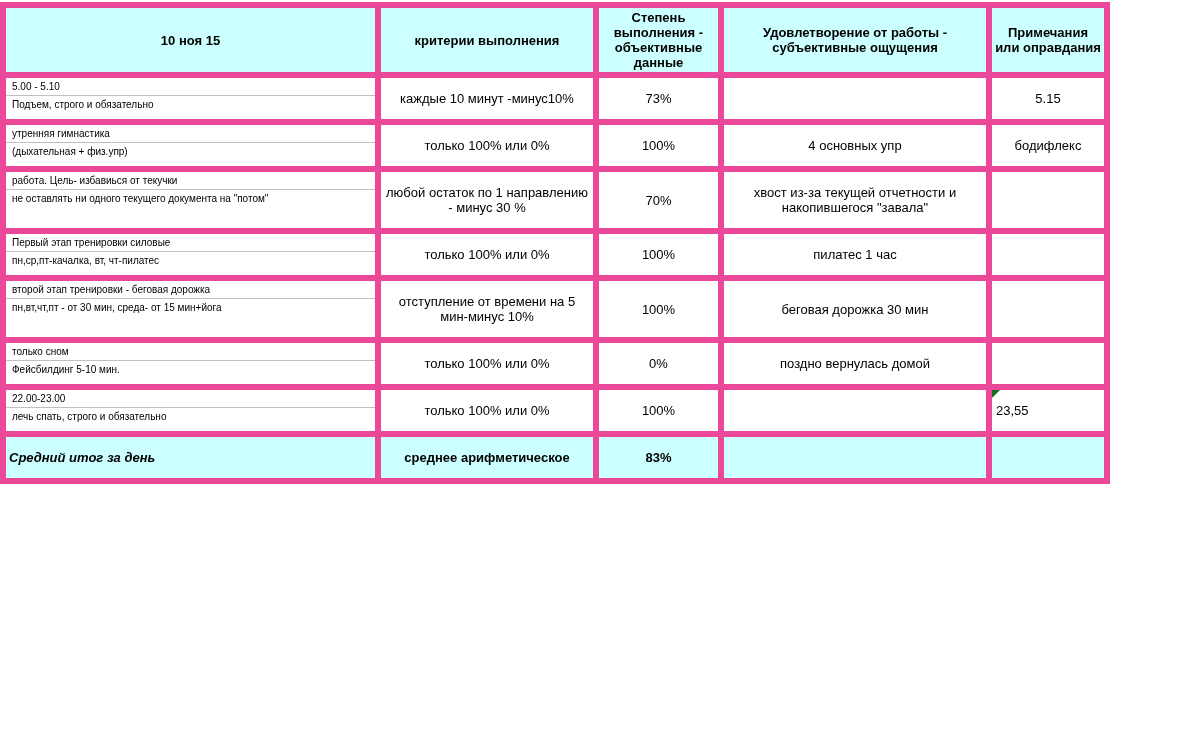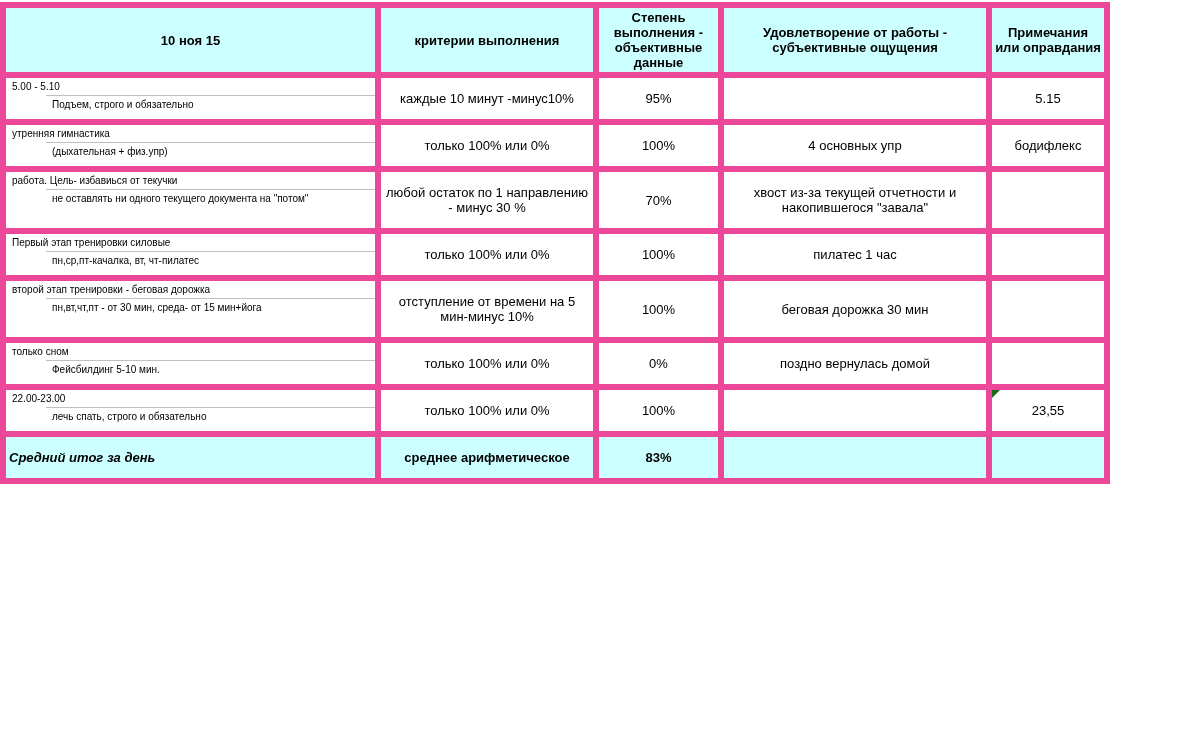--- a/index.html
+++ b/index.html
@@ -29,23 +29,23 @@
   }
   tr.data-row{height:36px;}
   td.task-cell{vertical-align:top;text-align:left;background:#ffffff;}
   .task-line1,.task-line2{
     height:17px;line-height:17px;
     padding-left:6px;
     font-weight:normal;
     font-size:10px;
     white-space:nowrap;
   }
-  .task-line2{border-top:1px solid #c0c0c0;height:18px;line-height:18px;margin-left:40px;}
+  .task-line2{border-top:1px solid #c0c0c0;height:18px;line-height:18px;}
   td.center-cell{text-align:center;padding:13px 4px;line-height:15px;}
-  td.note-cell{position:relative;text-align:center;padding:1px 4px;}
+  td.note-cell{position:relative;text-align:left;padding:1px 4px;}
   .err-marker{
     position:absolute;top:0;left:0;width:0;height:0;
     border-top:8px solid #1a6b1a;
     border-right:8px solid transparent;
   }
   tr.summary-row{height:47px;}
   tr.summary-row td{background:#ccffff;font-weight:bold;}
   td.summary-label{text-align:left;padding-left:3px;font-style:italic;}
 </style>
 </head>
@@ -69,21 +69,21 @@
       <th>Удовлетворение от работы - субъективные ощущения</th>
       <th>Примечания или оправдания</th>
     </tr>
 
     <tr class="data-row">
       <td class="task-cell">
         <div class="task-line1">5.00 - 5.10</div>
         <div class="task-line2">Подъем, строго и обязательно</div>
       </td>
       <td class="center-cell">каждые 10 минут -минус10%</td>
-      <td class="center-cell">95%</td>
+      <td class="center-cell">73%</td>
       <td class="center-cell"></td>
       <td class="center-cell">5.15</td>
     </tr>
 
     <tr class="data-row">
       <td class="task-cell">
         <div class="task-line1">утренняя гимнастика</div>
         <div class="task-line2">(дыхательная + физ.упр)</div>
       </td>
       <td class="center-cell">только 100% или 0%</td>

